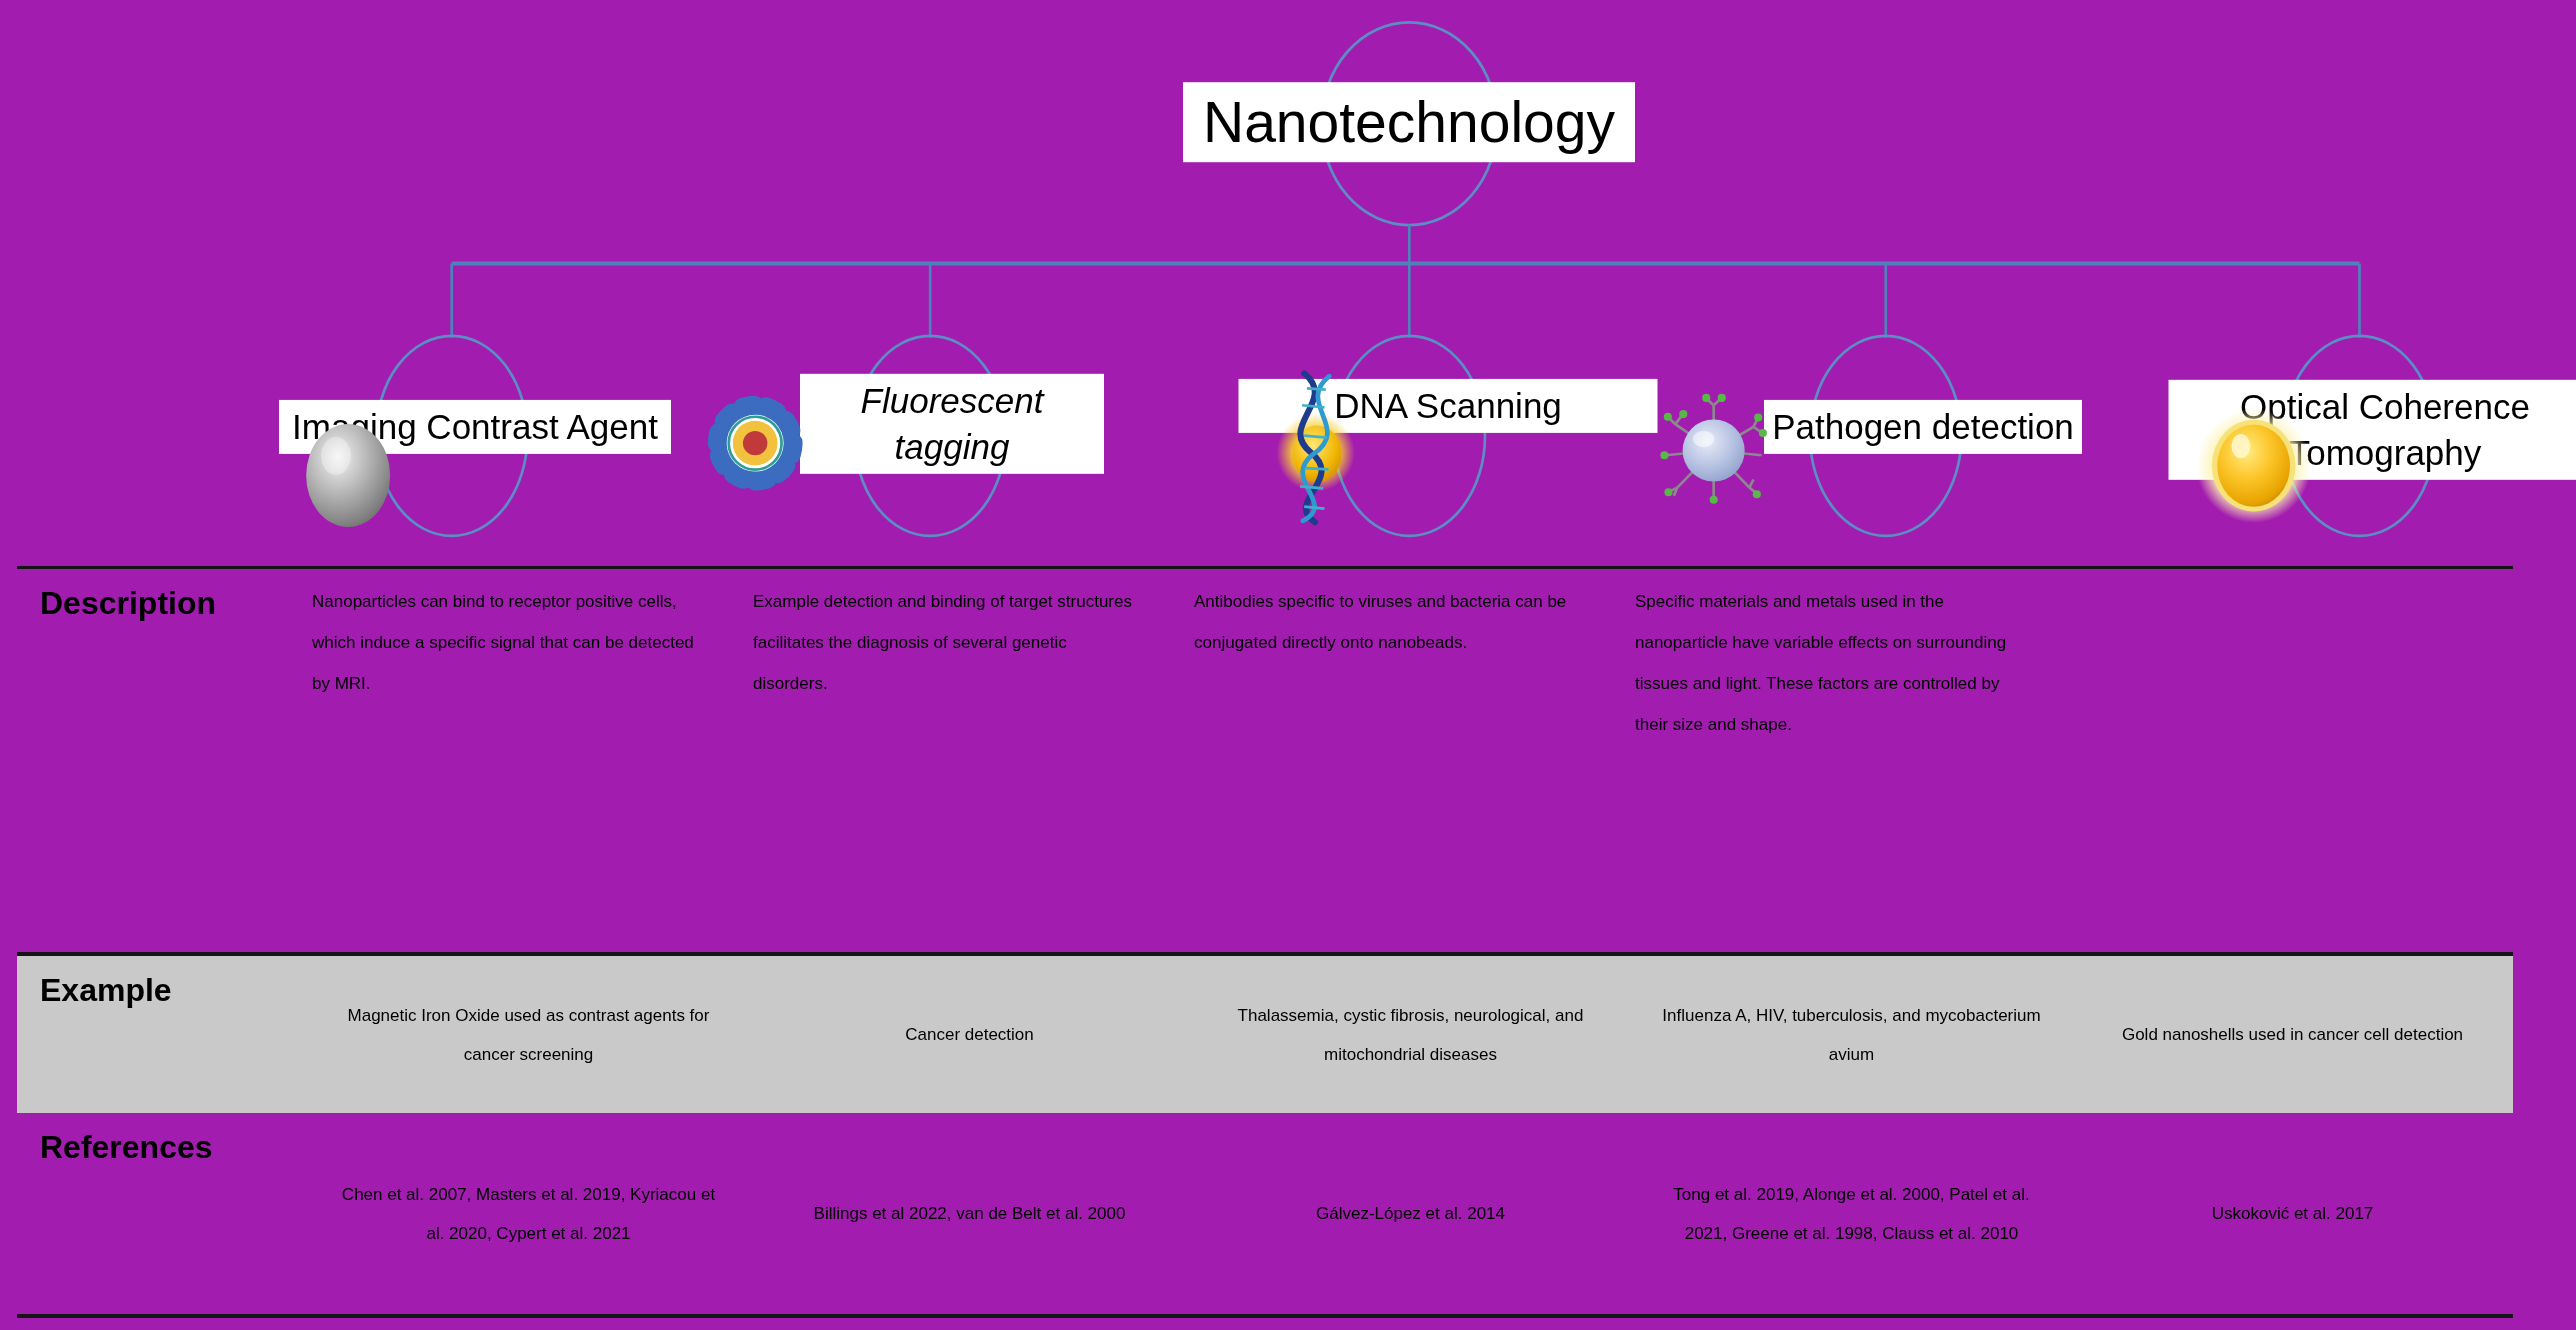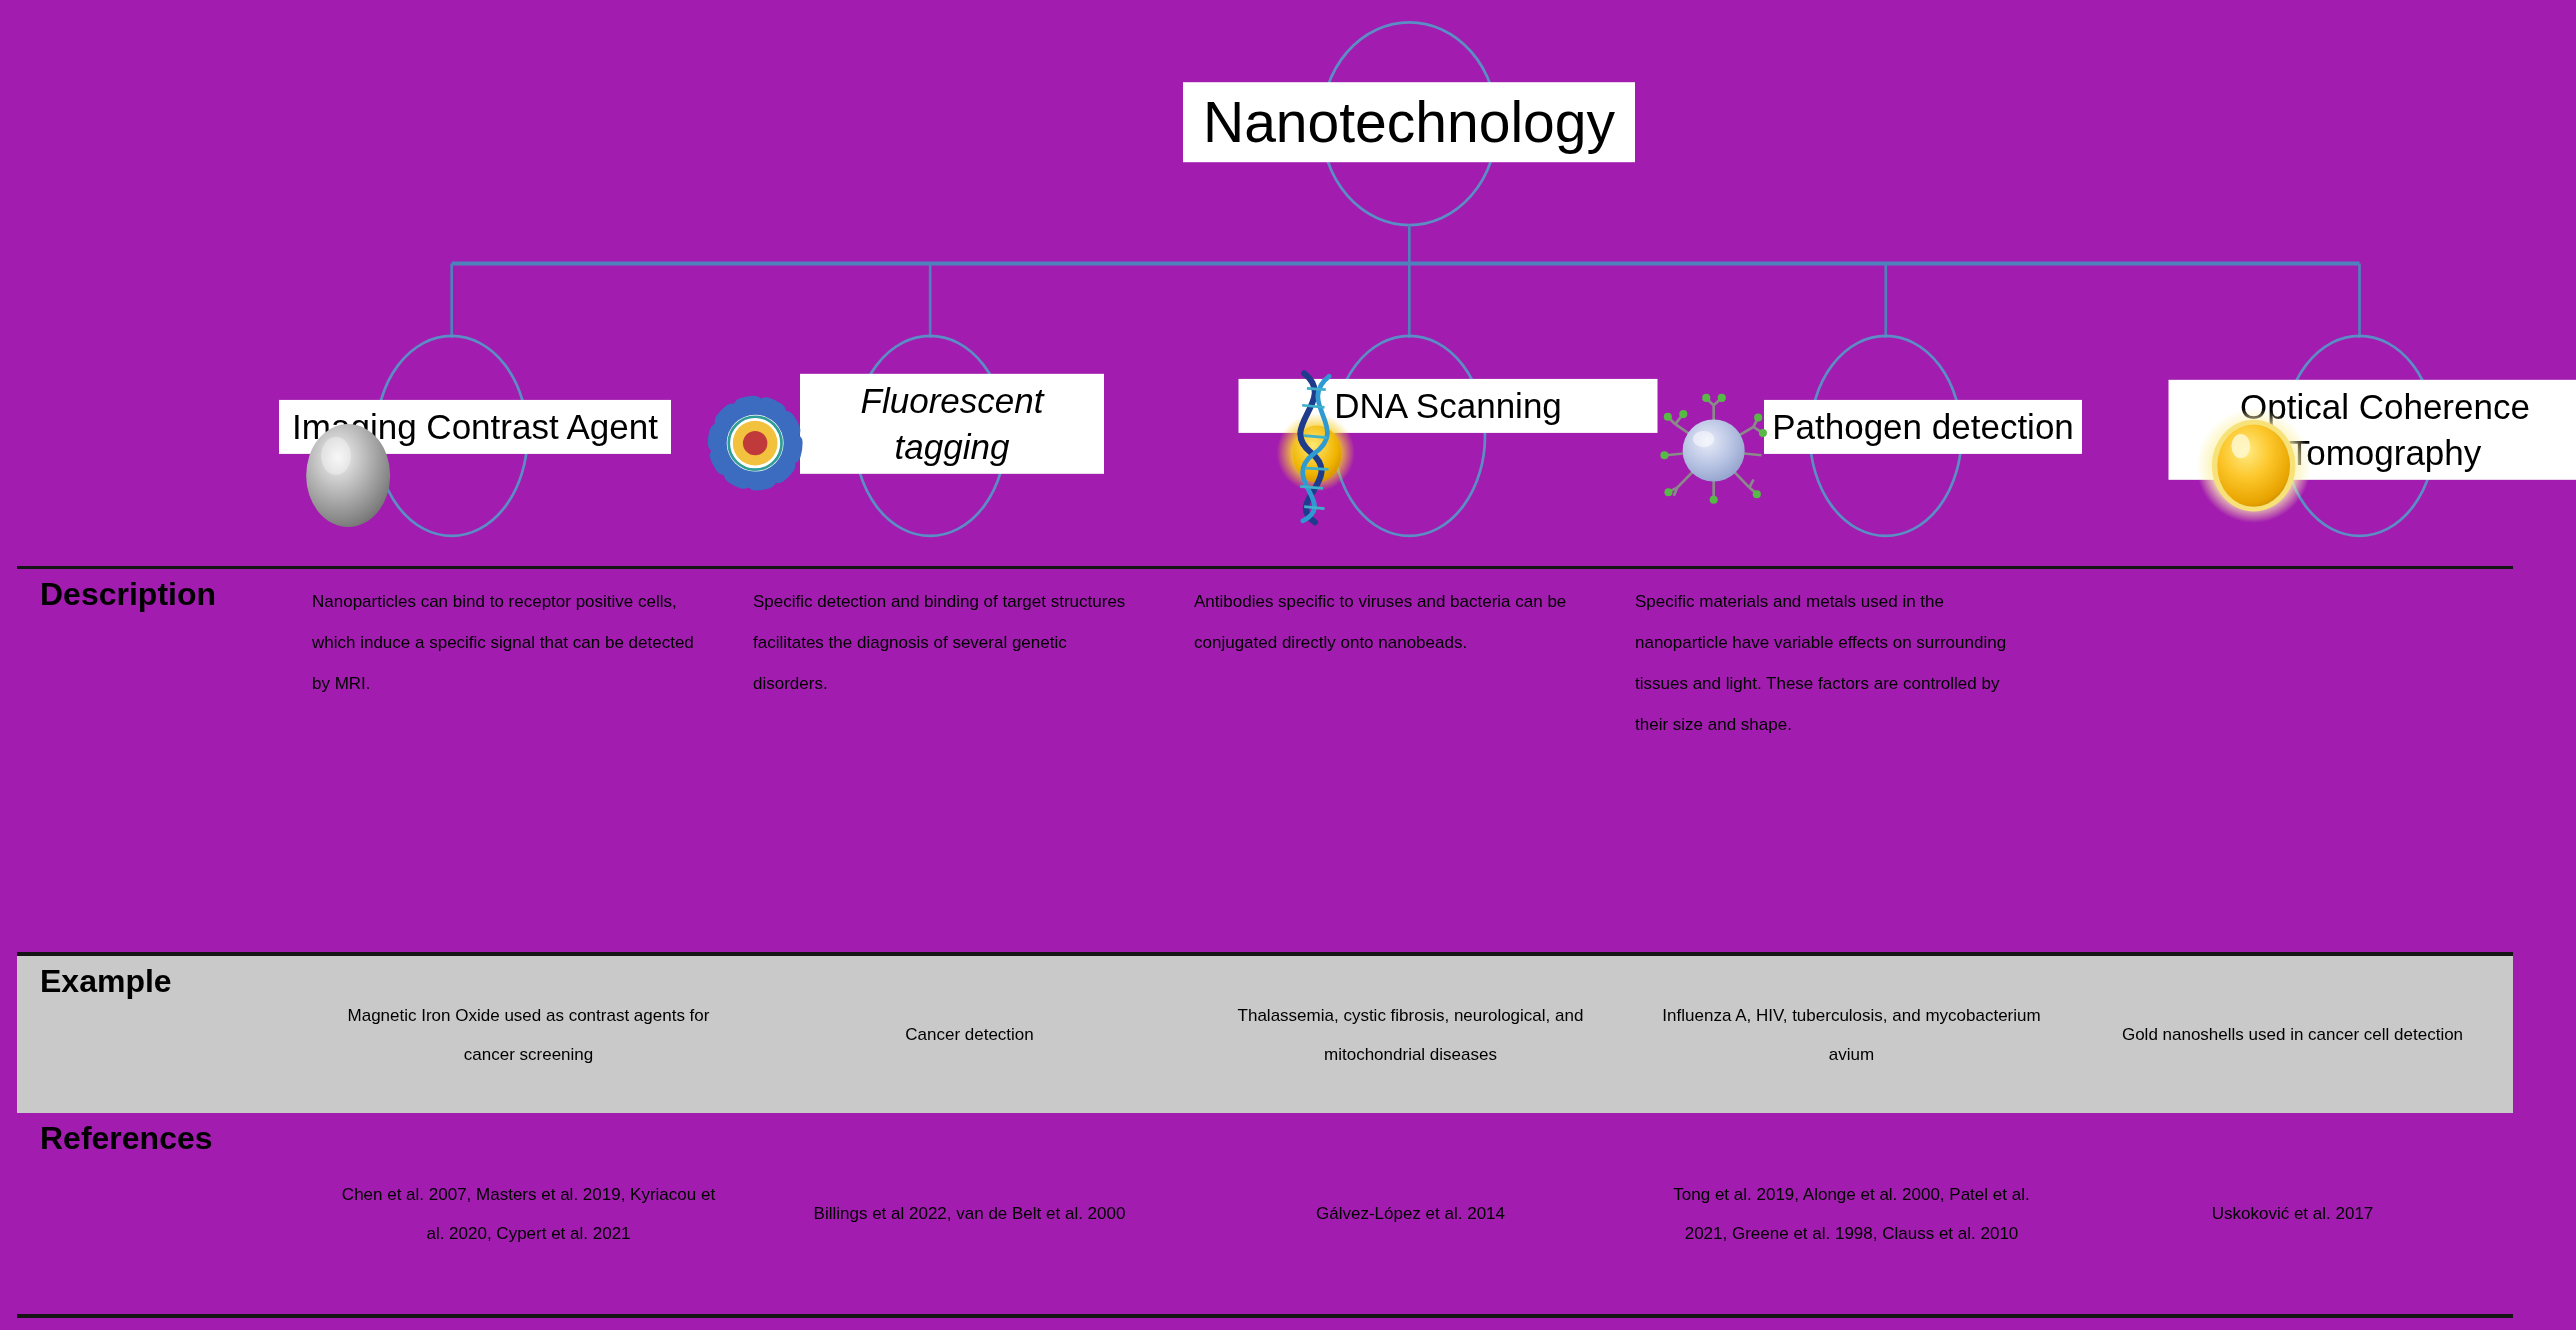--- a/index.html
+++ b/index.html
@@ -46,21 +46,21 @@
     border-top:3.4px solid #151515;
     border-bottom:4px solid #151515;
   }
   .t-row{display:grid;grid-template-columns:291px repeat(5,1fr);}
   .row-description{height:383px;}
   .row-example{height:157px;background:#c9c9c9;border-top:4px solid #151515;}
   .row-references{height:201px;}
   .row-header{
     font-weight:bold;
     font-size:32px;
-    padding:7px 0 0 23px;
+    padding:16px 0 0 23px;
   }
   .cell{font-size:17px;}
   .desc-cell{
     line-height:41px;
     padding:12px 45px 0 4px;
     text-align:left;
   }
   .mid-cell{
     display:flex;align-items:center;justify-content:center;
     text-align:center;
@@ -213,21 +213,21 @@
     <ellipse cx="87" cy="87" rx="62" ry="68" fill="#f7e27a"></ellipse>
     <ellipse cx="87" cy="87" rx="54" ry="61" fill="url(#g-gold)"></ellipse>
     <ellipse cx="68" cy="58" rx="14" ry="18" fill="#fff8cf" opacity="0.85"></ellipse>
   </svg>
 
   <div id="matrix-table">
 
     <div class="t-row row-description">
       <div class="row-header">Description</div>
       <div class="cell desc-cell">Nanoparticles can bind to receptor positive cells, which induce a specific signal that can be detected by MRI.</div>
-      <div class="cell desc-cell">Specific detection and binding of target structures facilitates the diagnosis of several genetic disorders.</div>
+      <div class="cell desc-cell">Example detection and binding of target structures facilitates the diagnosis of several genetic disorders.</div>
       <div class="cell desc-cell">Antibodies specific to viruses and bacteria can be conjugated directly onto nanobeads.</div>
       <div class="cell desc-cell">Specific materials and metals used in the nanoparticle have variable effects on surrounding tissues and light. These factors are controlled by their size and shape.</div>
     </div>
 
     <div class="t-row row-example">
       <div class="row-header">Example</div>
       <div class="cell mid-cell">Magnetic Iron Oxide used as contrast agents for cancer screening</div>
       <div class="cell mid-cell">Cancer detection</div>
       <div class="cell mid-cell">Thalassemia, cystic fibrosis, neurological, and mitochondrial diseases</div>
       <div class="cell mid-cell">Influenza A, HIV, tuberculosis, and mycobacterium avium</div>

